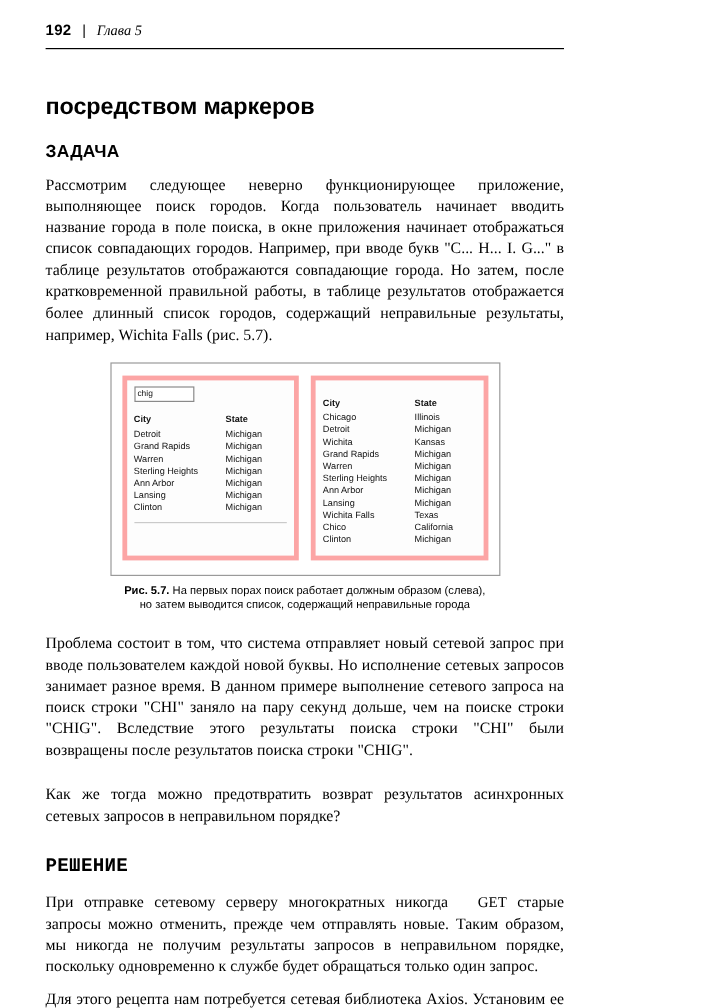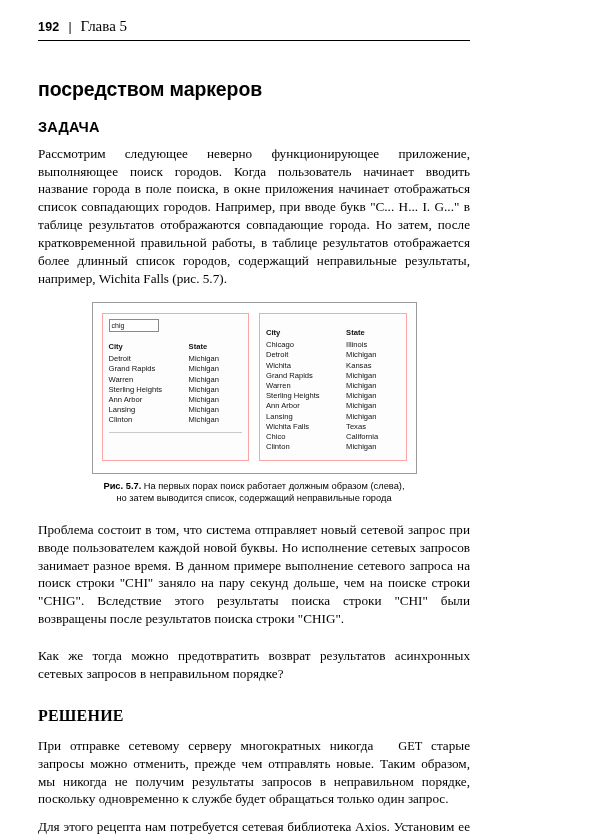--- a/index.html
+++ b/index.html
@@ -40,21 +40,22 @@
     font-size: 12.5px;
     letter-spacing: 0.2px;
   }
   .header-sep {
     font-family: "Liberation Sans", sans-serif;
     font-size: 12px;
     color: #000;
   }
   .chapter-name {
     font-family: "Liberation Serif", serif;
-    font-size: 15px;
+    font-style: italic;
+    font-size: 12px;
   }
   .header-rule {
     position: absolute;
     left: 38px;
     right: 38px;
     top: 40px;
     border-top: 1.1px solid #000;
   }
   .content {
     position: absolute;
@@ -71,21 +72,21 @@
     letter-spacing: -0.1px;
   }
   h2.sub-head {
     font-family: "Liberation Sans", sans-serif;
     font-size: 14.5px;
     font-weight: bold;
     margin: 0 0 10px 0;
     letter-spacing: 0.2px;
   }
   h2.sub-head-solution {
-    font-family: Liberation Serif, serif;
+    font-family: Liberation Mono, monospace;
     font-size: 16px;
     font-weight: bold;
     margin: 0 0 12px 0;
     letter-spacing: 0.2px;
   }
   p.body {
     font-family: "Liberation Serif", serif;
     font-size: 13.2px;
     line-height: 1.355;
     margin: 0 0 10px 0;
@@ -103,21 +104,21 @@
   .figure-box {
     border: 1px solid #9a9a9a;
     background: #ffffff;
     width: 325px;
     padding: 10px 9px 12px 9px;
     box-sizing: border-box;
     display: flex;
     gap: 10px;
   }
   .app-pane {
-    border: 1px solid #fca5a5;
+    border: 4px solid #fca5a5;
     background: #fdfdfd;
     width: 148px;
     box-sizing: border-box;
     padding: 5px 6px 8px 6px;
     position: relative;
   }
   .app-pane.right {
     padding-top: 14px;
   }
   .search-box {

